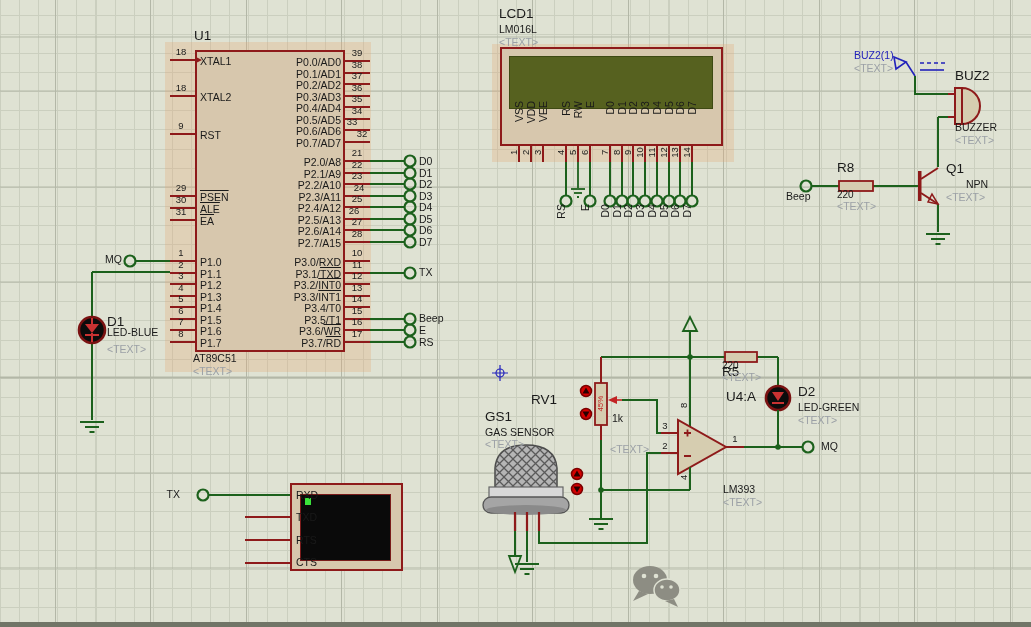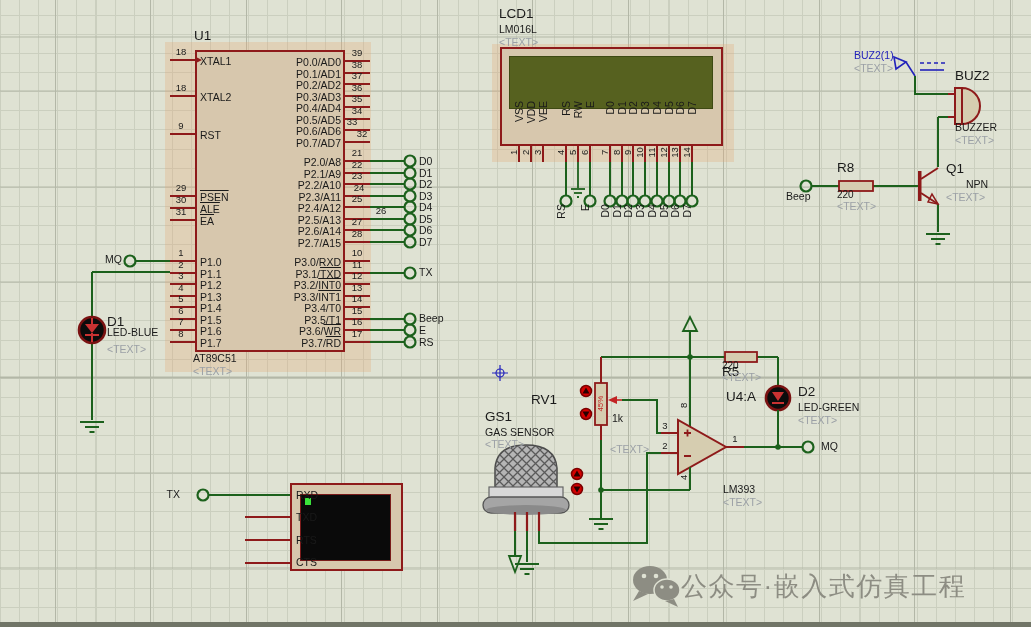--- a/index.html
+++ b/index.html
@@ -364,21 +364,20 @@
 
   <div class="lb ref" style="left:722px;top:332px;margin-top:32px;">R5</div>
   <div class="lb" style="left:722px;top:360px;font-size:10px;">220</div>
   <div class="lb muted" style="left:722px;top:371px;">&lt;TEXT&gt;</div>
 
   <div class="lb ref" style="left:798px;top:384px;">D2</div>
   <div class="lb" style="left:798px;top:401px;">LED-GREEN</div>
   <div class="lb muted" style="left:798px;top:414px;">&lt;TEXT&gt;</div>
   <div class="lb" style="left:821px;top:440px;">MQ</div>
 
-  <div id="watermark">公众号·嵌入式仿真工程</div>
   <div id="footer-strip"></div>
 
   <div id="gen-html">
       <div class="lb pin-num" style="left: 168px; top: 47px; width: 26px;">18</div>
       <div class="lb chip-lb" style="left: 200px; top: 55px;"><span>XTAL1</span></div>
       <div class="lb pin-num" style="left: 168px; top: 83px; width: 26px;">18</div>
       <div class="lb chip-lb" style="left: 200px; top: 91px;"><span>XTAL2</span></div>
       <div class="lb pin-num" style="left: 168px; top: 121px; width: 26px;">9</div>
       <div class="lb chip-lb" style="left: 200px; top: 129px;"><span>RST</span></div>
       <div class="lb pin-num" style="left: 168px; top: 183px; width: 26px;">29</div>
@@ -422,21 +421,21 @@
       <div class="lb pin-num" style="left: 344px; top: 148px; width: 26px;">21</div>
       <div class="lb chip-lb right" style="left: 221px; top: 156px; width: 120px;"><span>P2.0/A8</span></div>
       <div class="lb pin-num" style="left: 344px; top: 160px; width: 26px;">22</div>
       <div class="lb chip-lb right" style="left: 221px; top: 168px; width: 120px;"><span>P2.1/A9</span></div>
       <div class="lb pin-num" style="left: 344px; top: 171px; width: 26px;">23</div>
       <div class="lb chip-lb right" style="left: 221px; top: 179px; width: 120px;"><span>P2.2/A10</span></div>
       <div class="lb pin-num" style="left: 344px; top: 183px; width: 30px;">24</div>
       <div class="lb chip-lb right" style="left: 221px; top: 191px; width: 120px;"><span>P2.3/A11</span></div>
       <div class="lb pin-num" style="left: 344px; top: 194px; width: 26px;">25</div>
       <div class="lb chip-lb right" style="left: 221px; top: 202px; width: 120px;"><span>P2.4/A12</span></div>
-      <div class="lb pin-num" style="left: 344px; top: 206px; width: 20px; padding-left: 27px;">26</div>
+      <div class="lb pin-num" style="left: 344px; top: 206px; width: 20px;">26</div>
       <div class="lb chip-lb right" style="left: 221px; top: 214px; width: 120px;"><span>P2.5/A13</span></div>
       <div class="lb pin-num" style="left: 344px; top: 217px; width: 26px;">27</div>
       <div class="lb chip-lb right" style="left: 221px; top: 225px; width: 120px;"><span>P2.6/A14</span></div>
       <div class="lb pin-num" style="left: 344px; top: 229px; width: 26px;">28</div>
       <div class="lb chip-lb right" style="left: 221px; top: 237px; width: 120px;"><span>P2.7/A15</span></div>
       <div class="lb pin-num" style="left: 344px; top: 248px; width: 26px;">10</div>
       <div class="lb chip-lb right" style="left: 221px; top: 256px; width: 120px;"><span>P3.0/RXD</span></div>
       <div class="lb pin-num" style="left: 344px; top: 260px; width: 26px;">11</div>
       <div class="lb chip-lb right" style="left: 221px; top: 268px; width: 120px;"><span>P3.1/</span><span class="ov">TXD</span></div>
       <div class="lb pin-num" style="left: 344px; top: 271px; width: 26px;">12</div>

